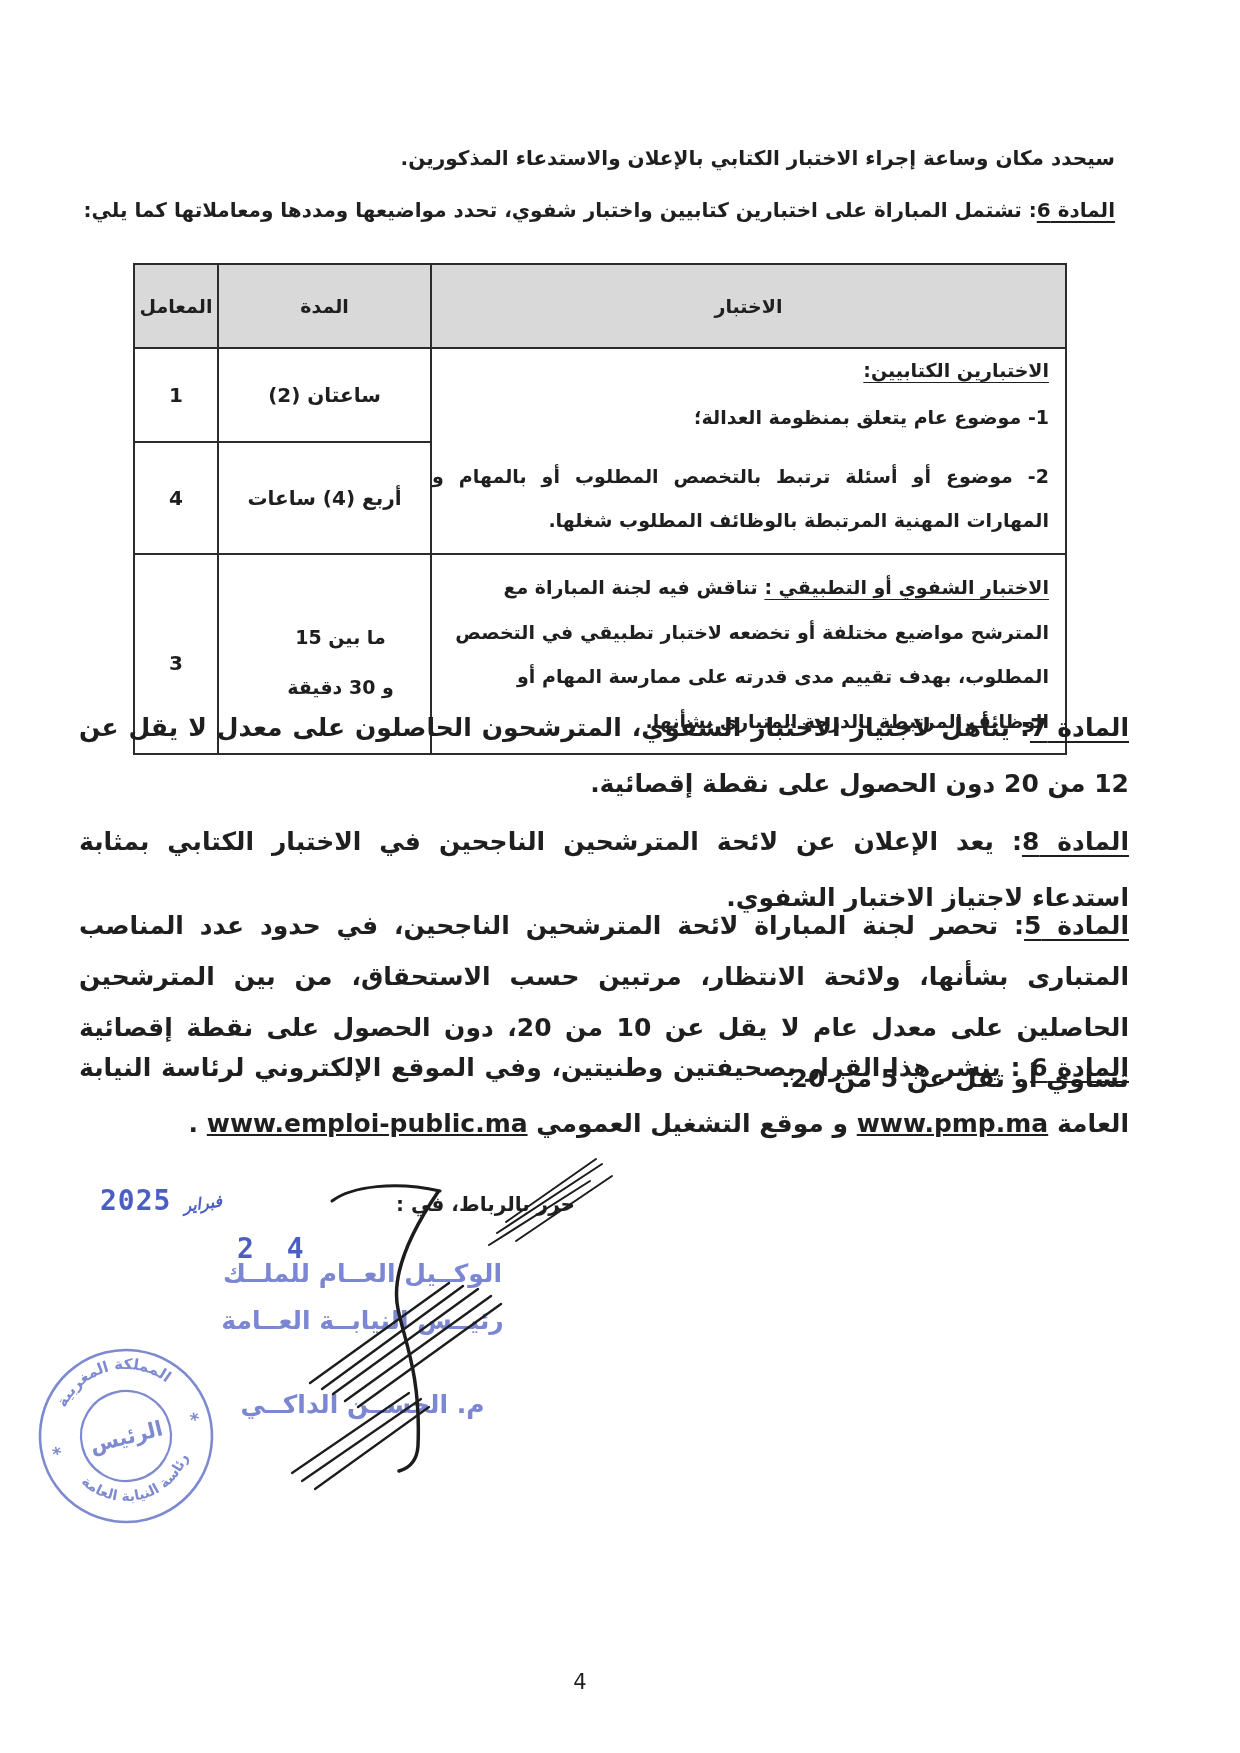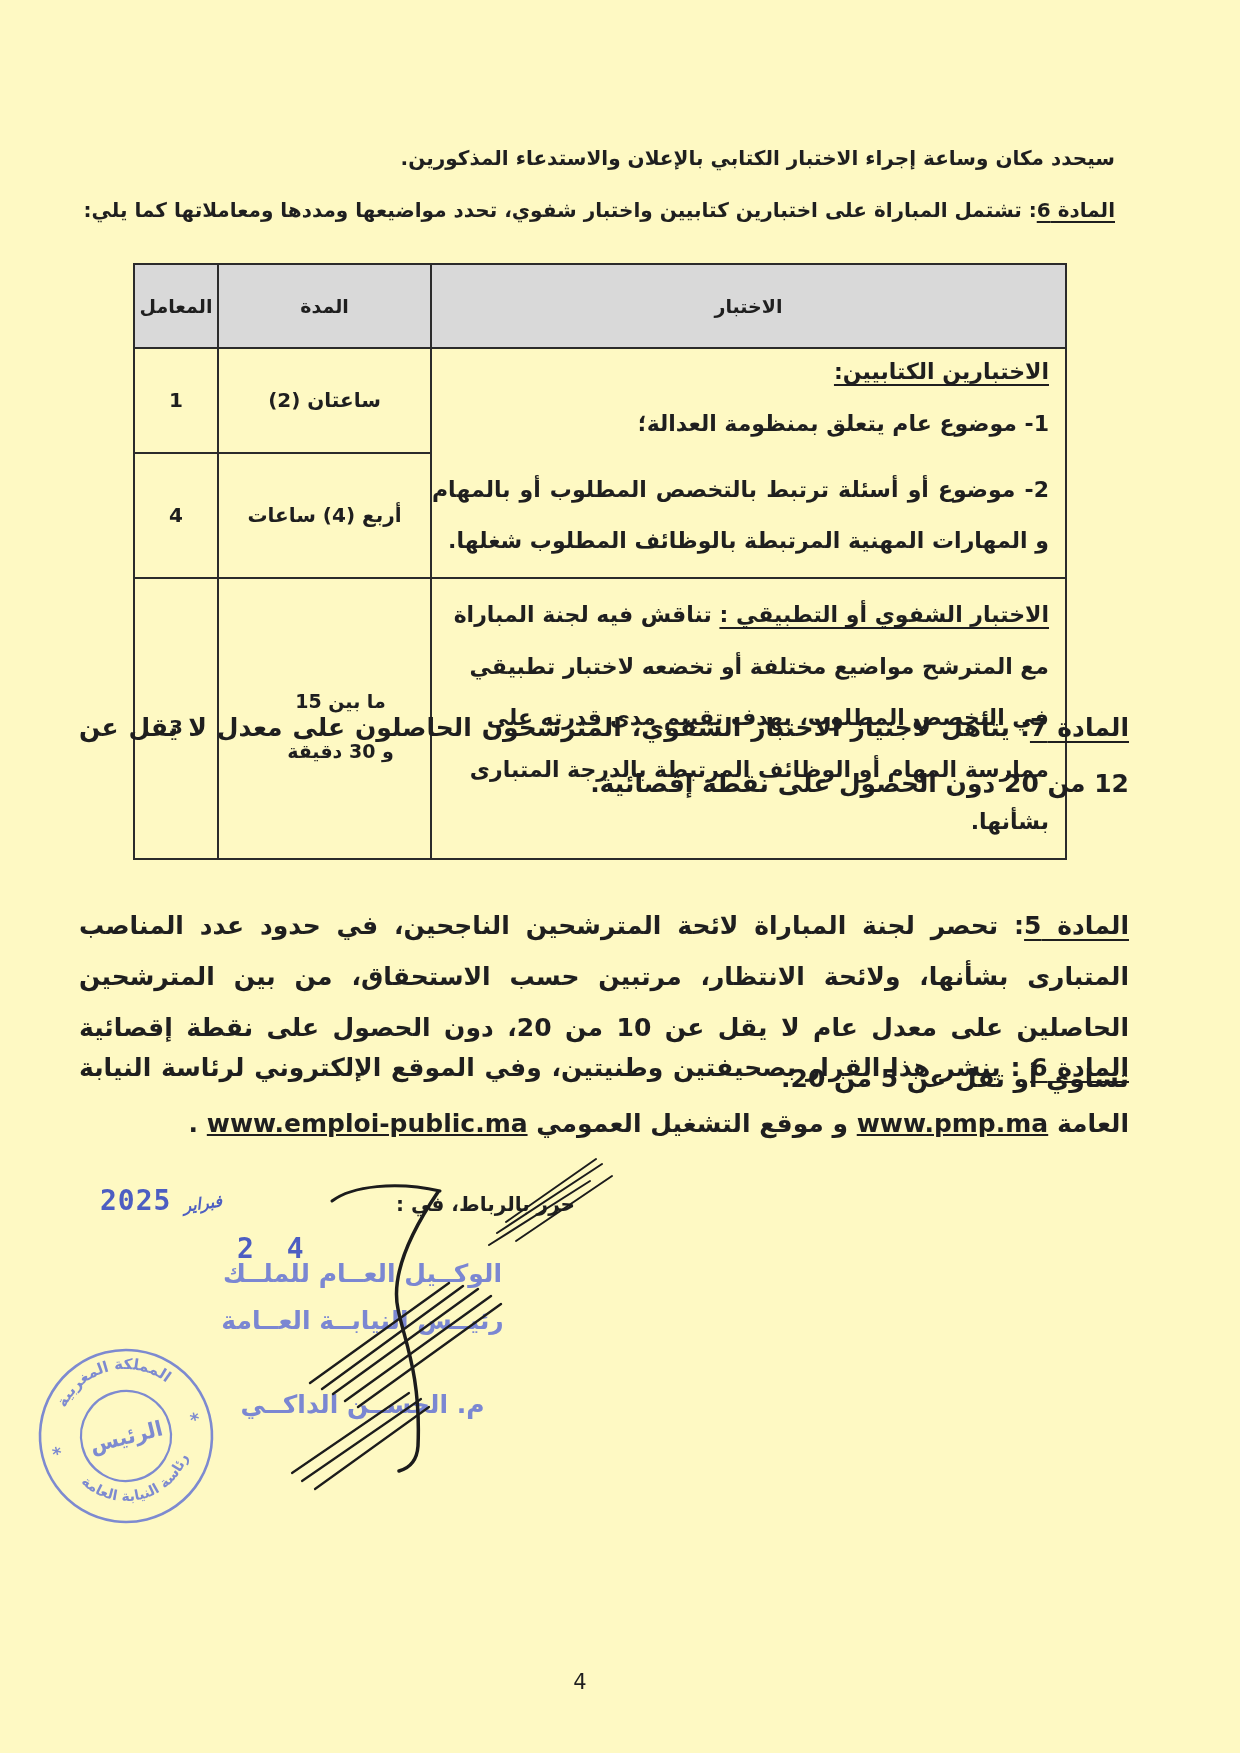--- a/index.html
+++ b/index.html
@@ -1,20 +1,20 @@
 <!DOCTYPE html>
 <html lang="ar"><head>
 <meta charset="utf-8">
 <style>
   html,body{margin:0;padding:0;background:#888;}
   .page{
     position:relative;
     width:1240px;height:1753px;
     margin:0 auto;
-    background:#fef9c3;
+    background:#ffffff;
     font-family:"DejaVu Sans",sans-serif;
     color:#1f1f1f;
     overflow:hidden;
   }
   .rtl{direction:rtl;unicode-bidi:isolate;}
   .abs{position:absolute;}
   .u{text-decoration:underline;text-underline-offset:4px;}
 
   
   .intro-line{
@@ -41,21 +41,21 @@
     vertical-align:middle;
   }
   table.exams thead th{
     background:#d9d9d9;
     height:80px;font-size:19px;text-align:center;
   }
   td.cell-center{text-align:center;font-size:20px;}
   td.cell-top{vertical-align:top;padding-top:18px;}
   .exam-cell{
     padding:10px 16px 10px 0;
-    text-align:right;font-size:22px;margin-left:30px;
+    text-align:right;font-size:19px;margin-left:30px;
   }
   .exam-heading{text-decoration:underline;text-underline-offset:5px;}
   .exam-item{margin-top:14px;line-height:2.35;text-align:justify;}
   .oral-text{line-height:2.35;text-align:justify;}
   .dur-line{line-height:2.6;font-size:19px;padding-left:32px;}
 
   
   .para{
     left:79px;width:1050px;
     font-size:25px;font-weight:bold;
@@ -148,20 +148,23 @@
           <td class="cell-center cell-top">3</td>
         </tr>
       </tbody>
     </table>
   </div>
 
   <div class="abs rtl para" style="top:700px;">
     <span class="art-label">المادة 7</span><span>: يتأهل لاجتياز الاختبار الشفوي، المترشحون الحاصلون على معدل لا يقل عن 12 من 20 دون الحصول على نقطة إقصائية.</span>
   </div>
 
+  <div class="abs rtl para" style="top:814px;">
+    <span class="art-label">المادة 8</span><span>: يعد الإعلان عن لائحة المترشحين الناجحين في الاختبار الكتابي بمثابة استدعاء لاجتياز الاختبار الشفوي.</span>
+  </div>
 
   <div class="abs rtl para" style="top:900px;line-height:51px;">
     <span class="art-label">المادة 5</span><span>: تحصر لجنة المباراة لائحة المترشحين الناجحين، في حدود عدد المناصب المتبارى بشأنها، ولائحة الانتظار، مرتبين حسب الاستحقاق، من بين المترشحين الحاصلين على معدل عام لا يقل عن 10 من 20، دون الحصول على نقطة إقصائية تساوي أو تقل عن 5 من 20.</span>
   </div>
 
   <div class="abs rtl para" style="top:1040px;">
     <span class="art-label">المادة 6</span><span> : ينشر هذا القرار بصحيفتين وطنيتين، وفي الموقع الإلكتروني لرئاسة النيابة العامة </span><span class="url">www.pmp.ma</span><span> و موقع التشغيل العمومي </span><span class="url">www.emploi-public.ma</span><span> .</span>
   </div>
 
   <div class="abs rtl place-line">حرر بالرباط، في :</div>

